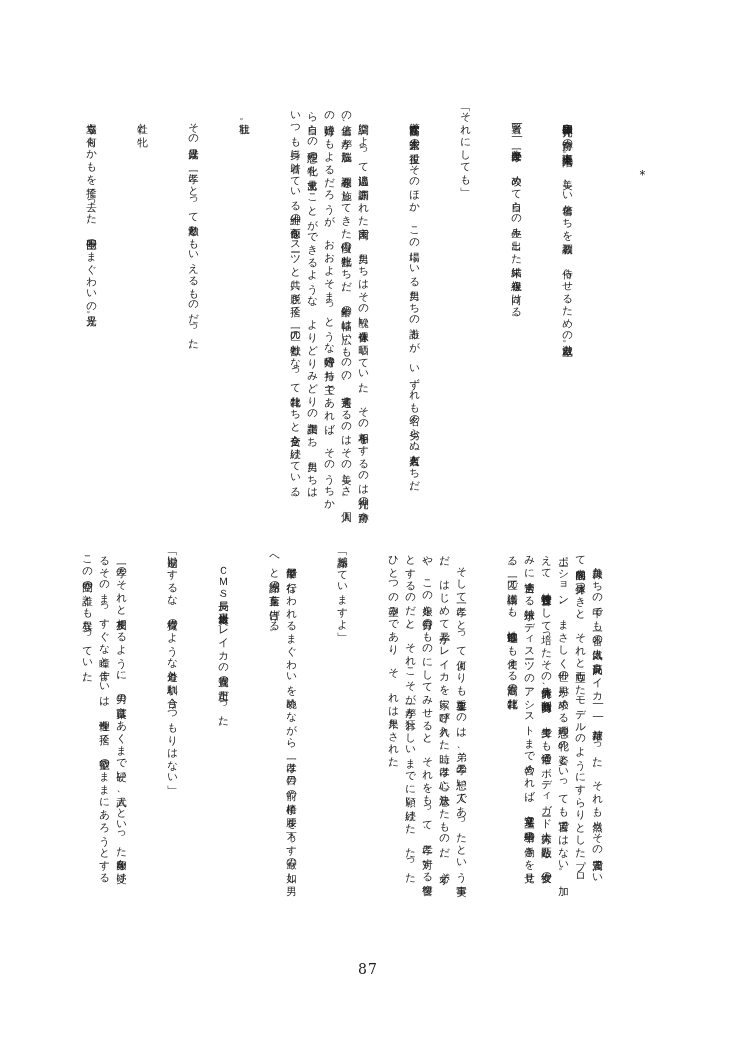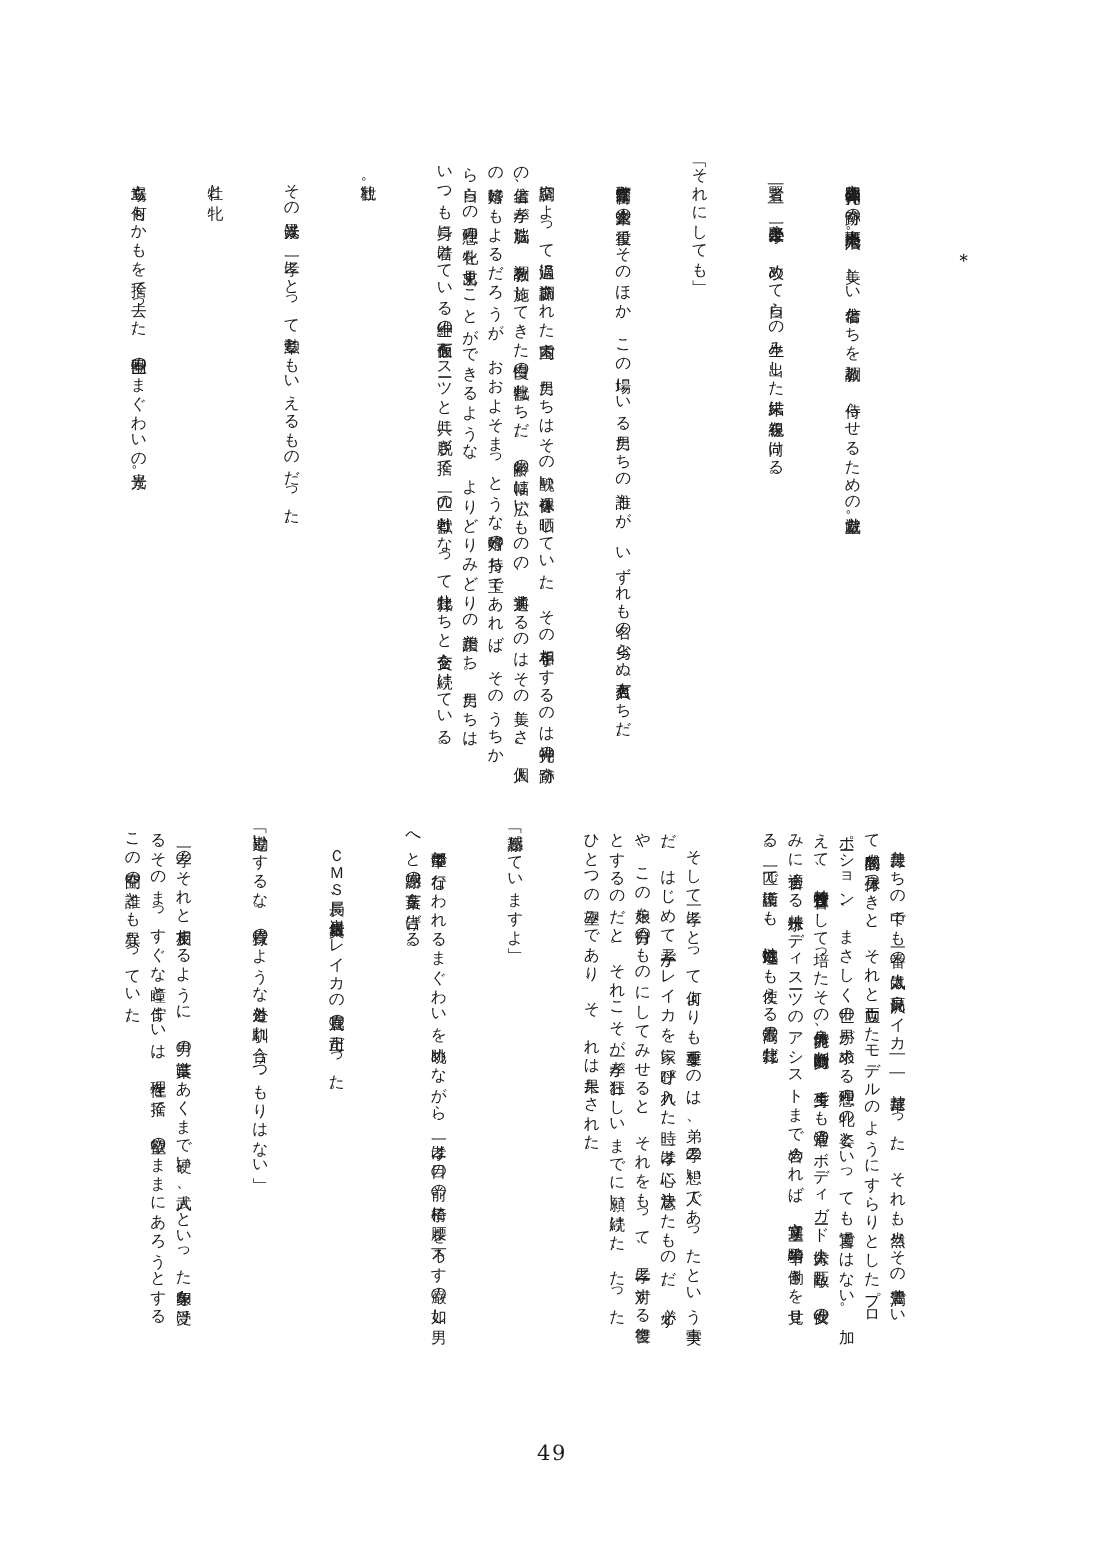--- a/index.html
+++ b/index.html
@@ -104,15 +104,15 @@
   <div class="vtext block-lower">
     <p>美隷たちの中でも一番の人気は高見沢レイカ――隷華だった。それも当然、その豊満でいて肉感的な身体つきと、それと両立したモデルのようにすらりとしたプロポーション、まさしく世の男が求める理想の牝の姿といっても過言ではない。加えて、特務捜査官として培ったその身体能力、判断能力は、生身でも通常のボディガード十人分に匹敵し、彼女のみに適合する特殊ボディスーツのアシストまで含めれば、文字通り一騎当千の働きを見せる。一匹で護衛にも、性欲処理にも使える最高の牝隷だ。</p>
     <p>そして一孝にとって何よりも重要なのは、弟、孝二の想い人であったという事実だ。はじめて孝二がレイカを家に呼び入れた時、一孝は心に決意したものだ。必ずや、この娘を自分のものにしてみせると、それをもって、孝二に対する復讐とするのだと。それこそが一孝が狂おしいまでに願い続けた、たったひとつの望みであり、そ れは果たされた。</p>
     <p class="noindent">「感謝していますよ」</p>
     <p>部屋中で行なわれるまぐわいを眺めながら、一孝は目の前の椅子に腰を下ろす巌の如し男へと感謝の言葉を告げる。</p>
     <p>ＣＭＳ局長、巌居銀貴。レイカの直属の上司だった。</p>
     <p class="noindent">「勘違いするな。貴様のような外道と馴れ合うつもりはない」</p>
     <p>一孝のそれと相反するように、男の言葉はあくまで硬い。武人、といった印象を受けるそのまっすぐな瞳と佇まいは、理性を捨て、欲望のままにあろうとするこの空間の誰とも異なっていた。</p>
   </div>
 
-  <div class="page-number">49</div>
+  <div class="page-number">87</div>
 
 </div>
 
 </body></html>

